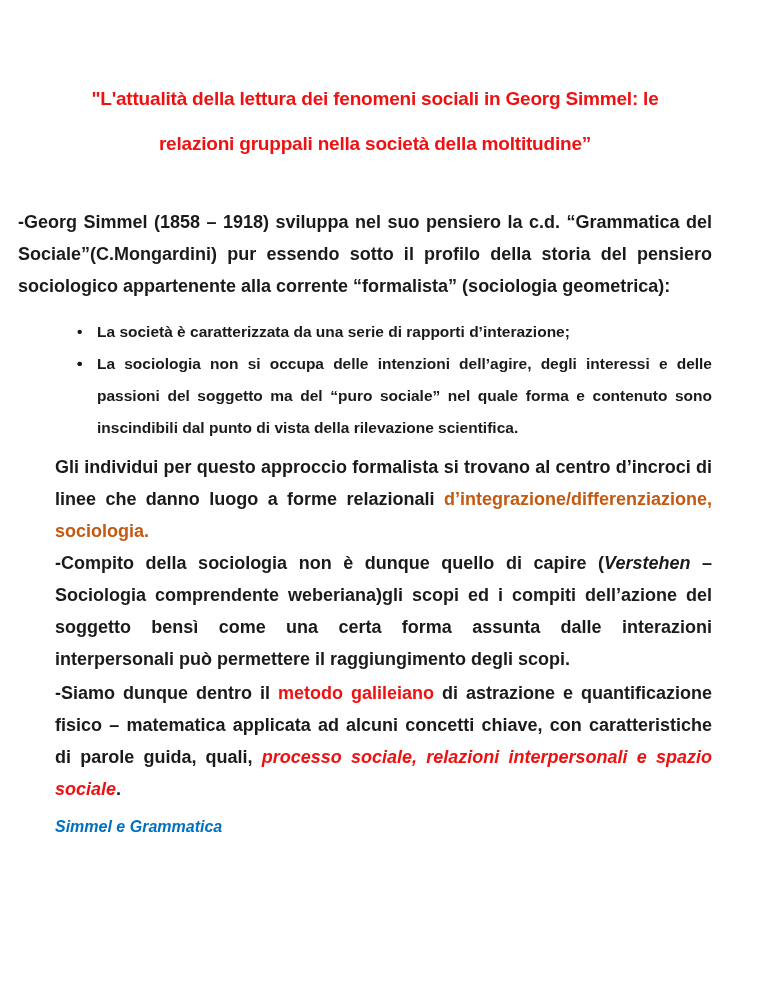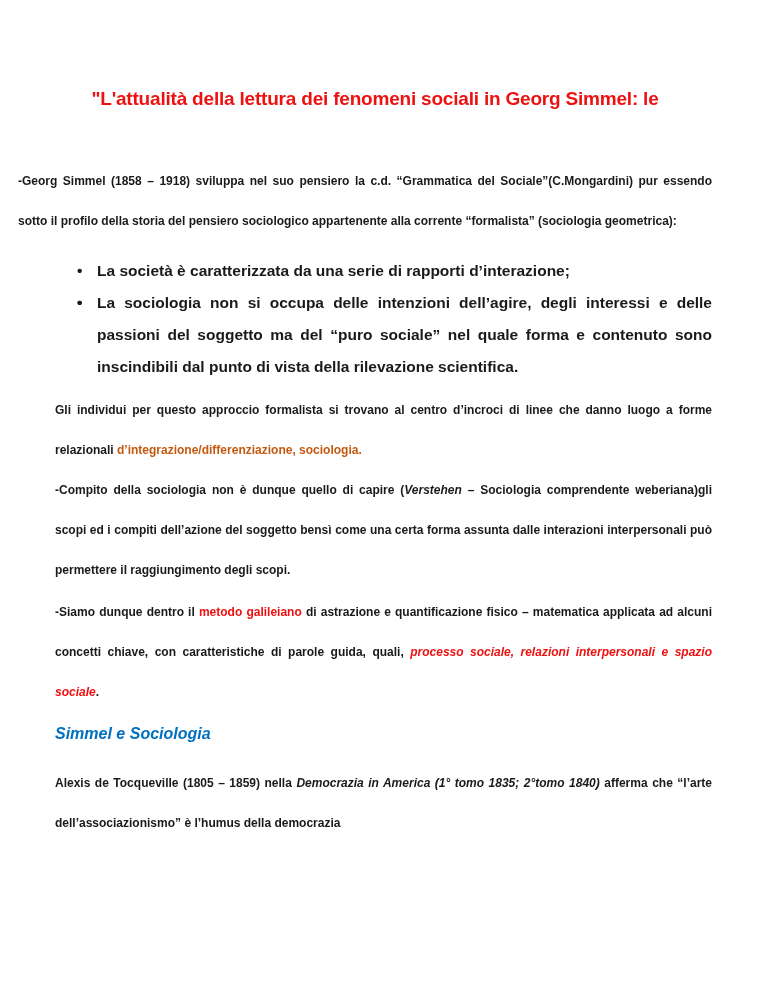--- a/index.html
+++ b/index.html
@@ -29,22 +29,22 @@
     margin-top:76px;
     margin-left:20px;
     font-size:19px;
     letter-spacing:-0.2px;
     line-height:45px;
     text-align:center;
     color:var(--c-red);
     font-weight:700;
   }
   .para{
-    font-size:12px;
-    line-height:40px;
+    font-size:18px;
+    line-height:32px;
     text-align:justify;
     color:var(--c-text);
   }
   .p-georg{margin-top:40px;}
   .indent{margin-left:37px;}
   .bullets{
     list-style:none;
     margin-top:14px;
   }
   .bullets li{
@@ -85,20 +85,21 @@
     color:#333;
   }
 </style>
 </head>
 <body>
 
 <div class="page">
 
   <h1 class="title">
     <span>"L'attualità della lettura dei fenomeni sociali in Georg Simmel: le</span><br>
+    <span>relazioni gruppali nella società della moltitudine”</span>
   </h1>
 
   <p class="para p-georg">
     <span>-Georg Simmel (1858 – 1918) sviluppa nel suo pensiero la c.d. “Grammatica del Sociale”(C.Mongardini) pur essendo sotto il profilo della storia del pensiero  sociologico appartenente alla corrente “formalista” (sociologia geometrica):</span>
   </p>
 
   <ul class="bullets">
     <li>
       <span class="dot">•</span>
       <span>La società è caratterizzata da una serie di rapporti d’interazione;</span>
@@ -118,22 +119,19 @@
 
   <p class="para indent p-compito">
     <span>-Compito della sociologia non è dunque quello di capire (</span><span class="run-italic">Verstehen</span><span> – Sociologia comprendente weberiana)gli scopi ed i compiti dell’azione del soggetto bensì come una certa forma assunta dalle interazioni interpersonali può permettere il raggiungimento degli scopi.</span>
   </p>
 
   <p class="para indent p-siamo">
     <span>-Siamo dunque dentro il </span><span class="run-red">metodo galileiano</span><span> di astrazione e quantificazione fisico – matematica applicata ad alcuni concetti chiave, con caratteristiche di parole guida, quali, </span><span class="run-red-italic">processo sociale, relazioni interpersonali e spazio sociale</span><span>.</span>
   </p>
 
   <h2 class="heading">
-    <span>Simmel e Sociologia</span>
+    <span>Simmel e Grammatica</span>
   </h2>
 
-  <p class="para indent p-alexis">
-    <span>Alexis de Tocqueville (1805 – 1859) nella </span><span class="run-italic">Democrazia in America (1° tomo 1835; 2°tomo 1840)</span><span> afferma che “l’arte dell’associazionismo” è l’humus della democrazia</span>
-  </p>
 
   <div class="footer">1</div>
 
 </div>
 
 </body></html>

